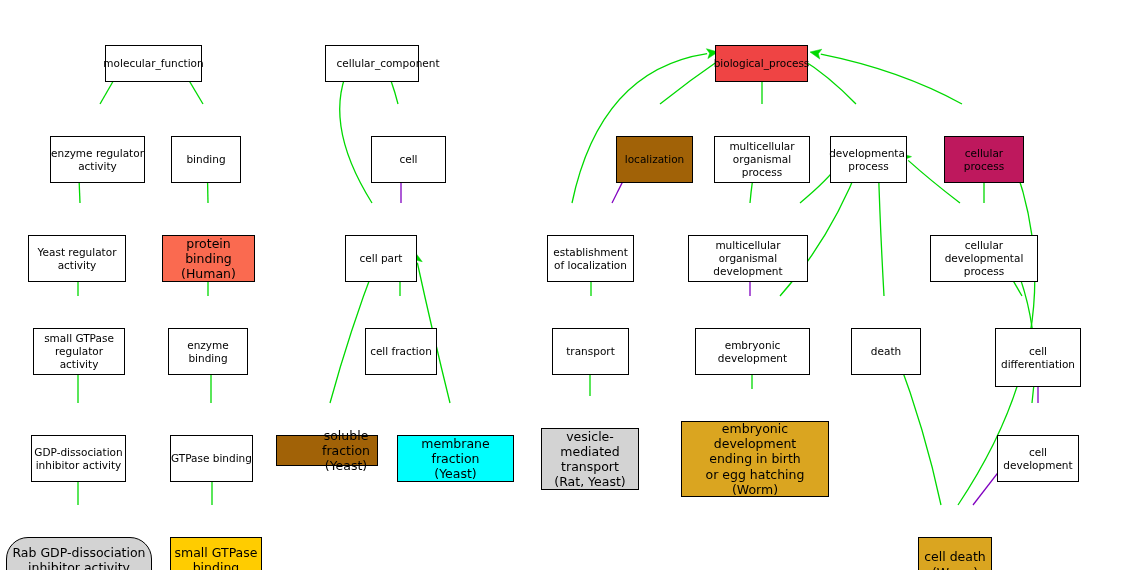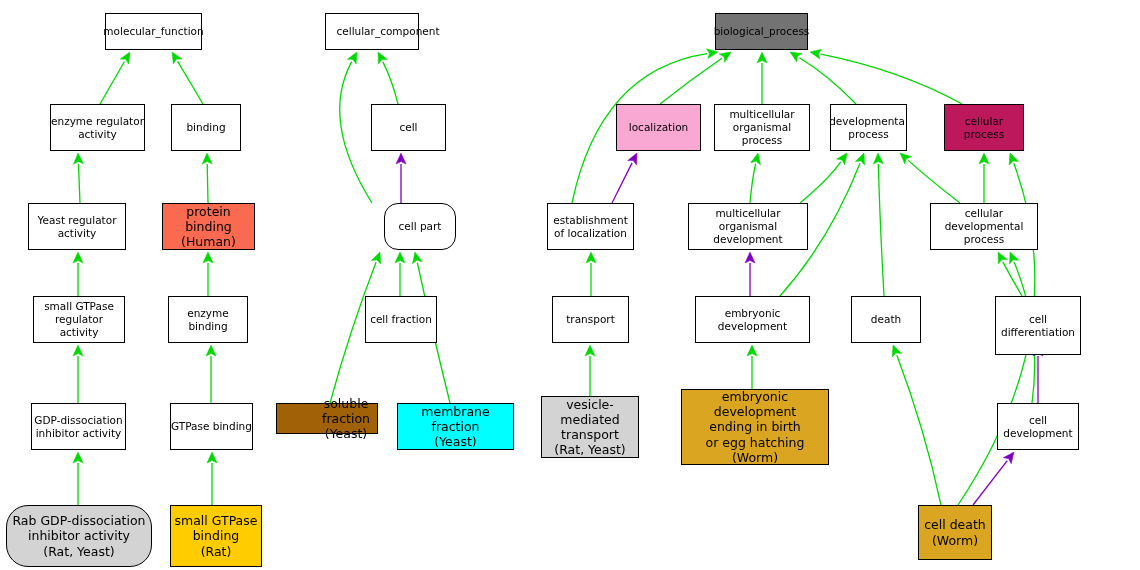--- a/index.html
+++ b/index.html
@@ -29,20 +29,21 @@
     border: 1px solid #000000;
     background: #ffffff;
     display: flex;
     align-items: center;
     justify-content: center;
     text-align: center;
     color: #000000;
     line-height: 1.22;
     white-space: pre-line;
     z-index: 5;
+    margin-top: 32px;
   }
   .node.small  { font-size: 10.5px; }
   .node.medium { font-size: 12.5px; }
 </style>
 </head>
 <body>
 
 <div id="canvas">
   <svg id="edge-layer" viewBox="0 0 1140 570">
       <g>
@@ -194,36 +195,36 @@
         <polygon points="1010,153 1018.4854669958594,161.60214216705242 1012.9301378220076,160.97899068454402 1009.0984191316899,165.0493631341203" fill="#00d900" stroke="#00d900" stroke-width="0.5"></polygon>
       </g>
       <g>
         <path d="M 973 505 L 1007.2694063509526 460.70052349754906" fill="none" stroke="#8000c0" stroke-width="1.3"></path>
         <polygon points="1014,452 1011.2241897589295,463.759884247116 1008.7990867257362,458.72313179356064 1003.3146229429758,457.6411627479821" fill="#8000c0" stroke="#8000c0" stroke-width="0.5"></polygon>
       </g>
     </svg>
   <div id="node-layer">
       <div class="node small" style="left: 105px; top: 13px; width: 97px; height: 37px; background: rgb(255, 255, 255);">molecular_function</div>
       <div class="node small" style="left: 325px; top: 13px; width: 94px; height: 37px; background: rgb(255, 255, 255); padding-left: 32px;">cellular_component</div>
-      <div class="node small" style="left: 715px; top: 13px; width: 93px; height: 37px; background: #737373;">biological_process</div>
+      <div class="node small" style="left: 715px; top: 13px; width: 93px; height: 37px; background: #ef4444;">biological_process</div>
       <div class="node small" style="left: 50px; top: 104px; width: 95px; height: 47px; background: rgb(255, 255, 255);">enzyme regulator
 activity</div>
       <div class="node small" style="left: 171px; top: 104px; width: 70px; height: 47px; background: rgb(255, 255, 255);">binding</div>
       <div class="node small" style="left: 371px; top: 104px; width: 75px; height: 47px; background: rgb(255, 255, 255);">cell</div>
-      <div class="node small" style="left: 616px; top: 104px; width: 85px; height: 47px; background: #f9a8d4;">localization</div>
+      <div class="node small" style="left: 616px; top: 104px; width: 77px; height: 47px; background: #a16207;">localization</div>
       <div class="node small" style="left: 714px; top: 104px; width: 96px; height: 47px; background: rgb(255, 255, 255);">multicellular
 organismal process</div>
       <div class="node small" style="left: 830px; top: 104px; width: 77px; height: 47px; background: rgb(255, 255, 255);">developmental
 process</div>
       <div class="node small" style="left: 944px; top: 104px; width: 80px; height: 47px; background: #be185d;">cellular process</div>
       <div class="node small" style="left: 28px; top: 203px; width: 98px; height: 47px; background: rgb(255, 255, 255);">Yeast regulator
 activity</div>
       <div class="node medium" style="left: 162px; top: 203px; width: 93px; height: 47px; background: rgb(250, 106, 80); text-align: center;">protein binding
 (Human)</div>
-      <div class="node small" style="left: 384px; top: 203px; width: 72px; height: 47px; background: rgb(255, 255, 255); border-radius: 14px;">cell part</div>
+      <div class="node small" style="left: 345px; top: 203px; width: 72px; height: 47px; background: rgb(255, 255, 255);">cell part</div>
       <div class="node small" style="left: 547px; top: 203px; width: 87px; height: 47px; background: rgb(255, 255, 255);">establishment
 of localization</div>
       <div class="node small" style="left: 688px; top: 203px; width: 120px; height: 47px; background: rgb(255, 255, 255);">multicellular
 organismal development</div>
       <div class="node small" style="left: 930px; top: 203px; width: 108px; height: 47px; background: rgb(255, 255, 255);">cellular developmental
 process</div>
       <div class="node small" style="left: 33px; top: 296px; width: 92px; height: 47px; background: rgb(255, 255, 255);">small GTPase
 regulator activity</div>
       <div class="node small" style="left: 168px; top: 296px; width: 80px; height: 47px; background: rgb(255, 255, 255);">enzyme binding</div>
       <div class="node small" style="left: 365px; top: 296px; width: 72px; height: 47px; background: rgb(255, 255, 255);">cell fraction</div>

